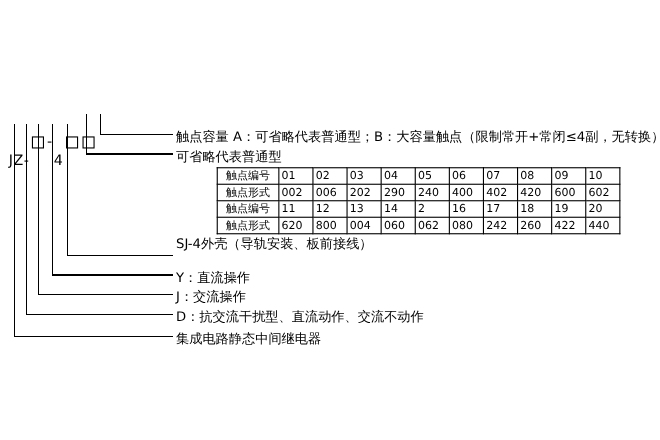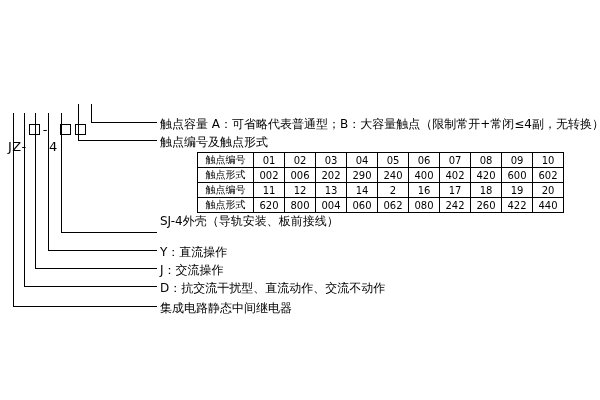--- a/index.html
+++ b/index.html
@@ -79,21 +79,21 @@
     position: absolute;
     left: 160px;
     top: 152px;
     border-collapse: collapse;
     font-size: 10px;
     margin-left: 37px;
   }
   #contact-table td {
     border: 1px solid #000;
     height: 15px;
-    text-align: center;
+    text-align: left;
     vertical-align: middle;
     padding: 0 2px;
     box-sizing: border-box;
   }
   #contact-table td.head {
     width: 56px;
     text-align: center;
   }
   #contact-table td.cell {
     width: 31px;
@@ -126,21 +126,21 @@
 
       <path d="M35,113 L35,268 L157,268"></path>
 
       <path d="M24,113 L24,286 L157,286"></path>
 
       <path d="M13,113 L13,306 L157,306"></path>
     </g>
   </svg>
 
   <div class="anno" id="anno-capacity">触点容量  A：可省略代表普通型；B：大容量触点（限制常开+常闭≤4副，无转换）</div>
-  <div class="anno" id="anno-numform">触点编号及触点形式</div>
+  <div class="anno" id="anno-numform">可省略代表普通型</div>
   <div class="anno" id="anno-shell">SJ-4外壳（导轨安装、板前接线）</div>
   <div class="anno" id="anno-y">Y：直流操作</div>
   <div class="anno" id="anno-j">J：交流操作</div>
   <div class="anno" id="anno-title">集成电路静态中间继电器</div>
   <div class="anno" id="anno-d">D：抗交流干扰型、直流动作、交流不动作</div>
 
   <table id="contact-table">
     <tbody>
         <tr>
           <td class="head">触点编号</td>

